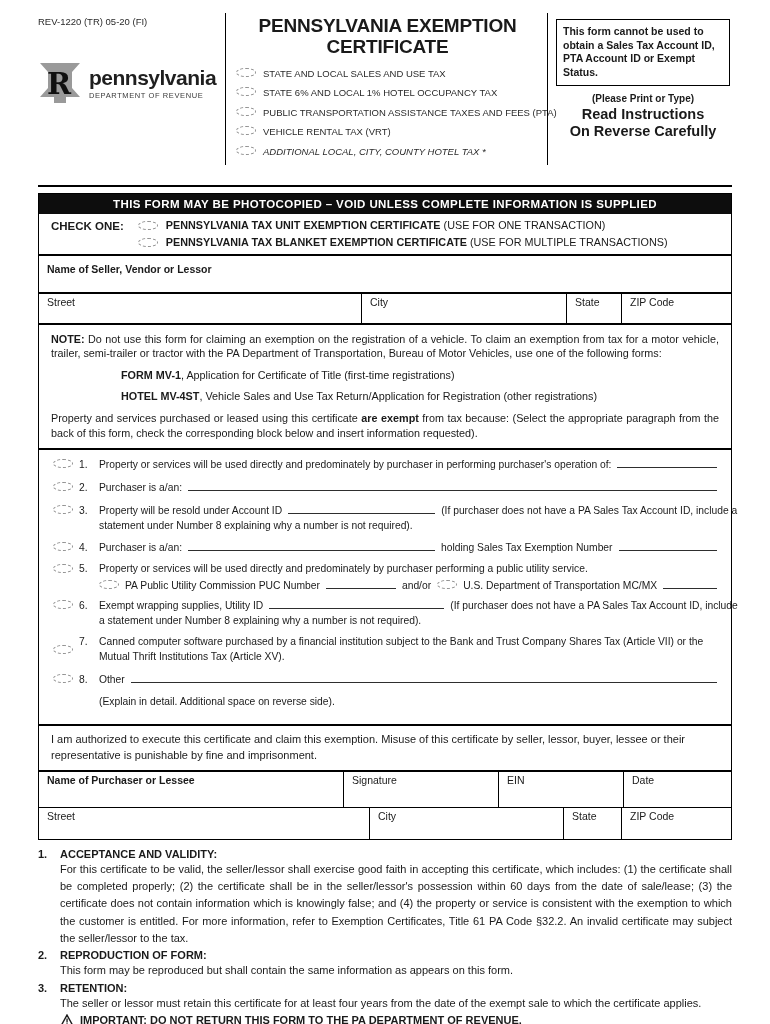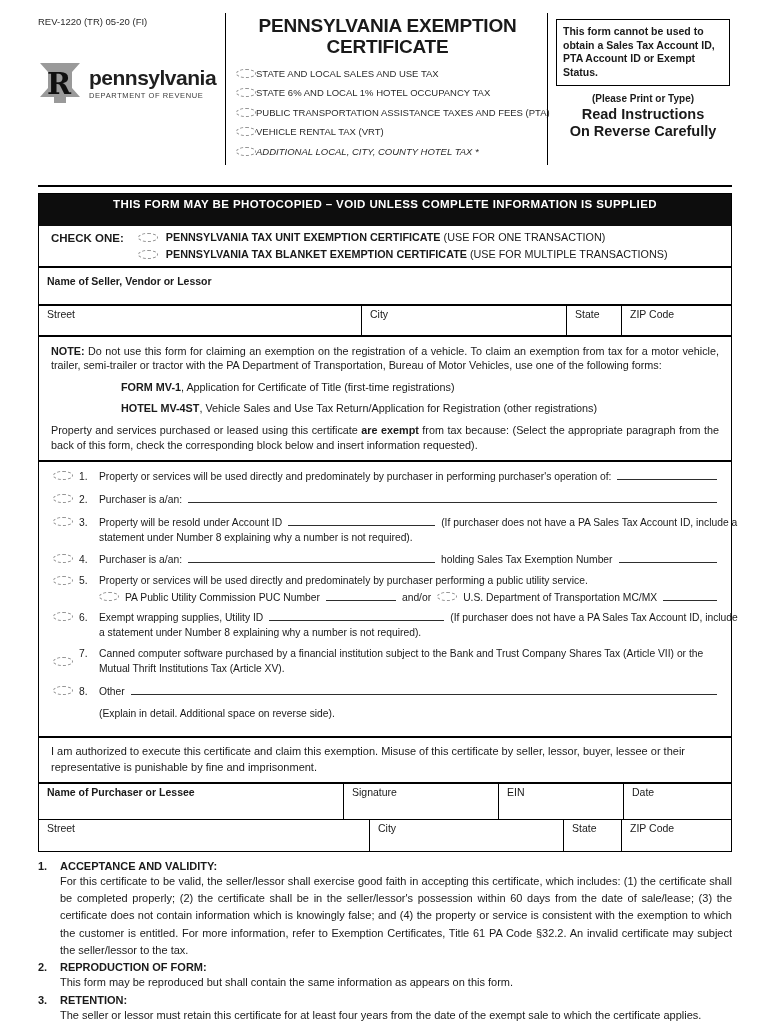--- a/index.html
+++ b/index.html
@@ -10,33 +10,33 @@
   
   .header { display:flex; border-bottom:2.5px solid #000; padding-bottom:20px; min-height:142px; }
   .h-left { width:187px; padding-top:3px; }
   .form-number { font-size:9.5px; color:#2a2a2a; }
   .logo { margin-top:36px; display:flex; align-items:center; gap:7px; }
   .logo-text .brand { font-size:21px; font-weight:bold; letter-spacing:-0.5px; color:#1f1f1f; }
   .logo-text .dept { font-size:7.5px; letter-spacing:0.6px; color:#3a3a3a; margin-top:1px; }
   .h-center { width:322px; border-left:1.5px solid #000; padding:2px 8px 0 10px; }
   .title { text-align:center; font-weight:bold; font-size:19px; line-height:1.12; letter-spacing:-0.2px; }
   .taxlist { margin-top:10px; }
-  .taxrow { display:flex; align-items:center; font-size:9.5px; color:#2a2a2a; margin-bottom:8.5px; white-space:nowrap; }
+  .taxrow { display:flex; gap:7px; font-size:9.5px; color:#2a2a2a; margin-bottom:8.5px; white-space:nowrap; }
   .taxrow.italic span.lbl { font-style:italic; }
   .h-right { width:185px; border-left:1.5px solid #000; padding:6px 2px 0 8px; }
   .notice-box { border:1.5px solid #000; padding:5px 6px; font-size:10.5px; font-weight:bold; line-height:1.3; }
   .print-type { text-align:center; font-size:10px; font-weight:bold; margin-top:7px; }
   .read-inst { text-align:center; font-size:14.5px; font-weight:bold; line-height:1.22; margin-top:2px; }
 
   
   .oval { display:inline-block; width:20px; height:9px; border:1px dashed #8f8f8f; border-radius:50%; background:#fff; flex:none; cursor:pointer; }
 
   
   .formbox { border:1.8px solid #000; margin-top:6px; }
-  .banner { background:#0d0d0d; color:#fff; font-weight:bold; font-size:11.5px; text-align:center; padding:4px 0 16px 0; letter-spacing:0.4px; }
+  .banner { background:#0d0d0d; color:#fff; font-weight:bold; font-size:11.5px; text-align:center; padding:4px 0 4px 0; letter-spacing:0.4px; }
   .section { border-bottom:2px solid #000; }
   .checkone { padding:5px 12px 6px 12px; display:flex; gap:14px; }
   .co-label { font-size:11.5px; font-weight:bold; padding-top:1px; white-space:nowrap; }
   .co-opts  { display:flex; flex-direction:column; gap:5px; }
   .co-row { display:flex; align-items:center; gap:8px; font-size:10.8px; white-space:nowrap; }
   .co-row b { font-weight:bold; }
   .fieldlabel { font-size:10.5px; font-weight:bold; }
   .seller-name { padding:3px 0 0 8px; height:38px; }
   .addr-row { display:flex; height:31px; }
   .addr-cell { padding:2px 0 0 8px; font-size:10.5px; border-left:1.5px solid #000; }

